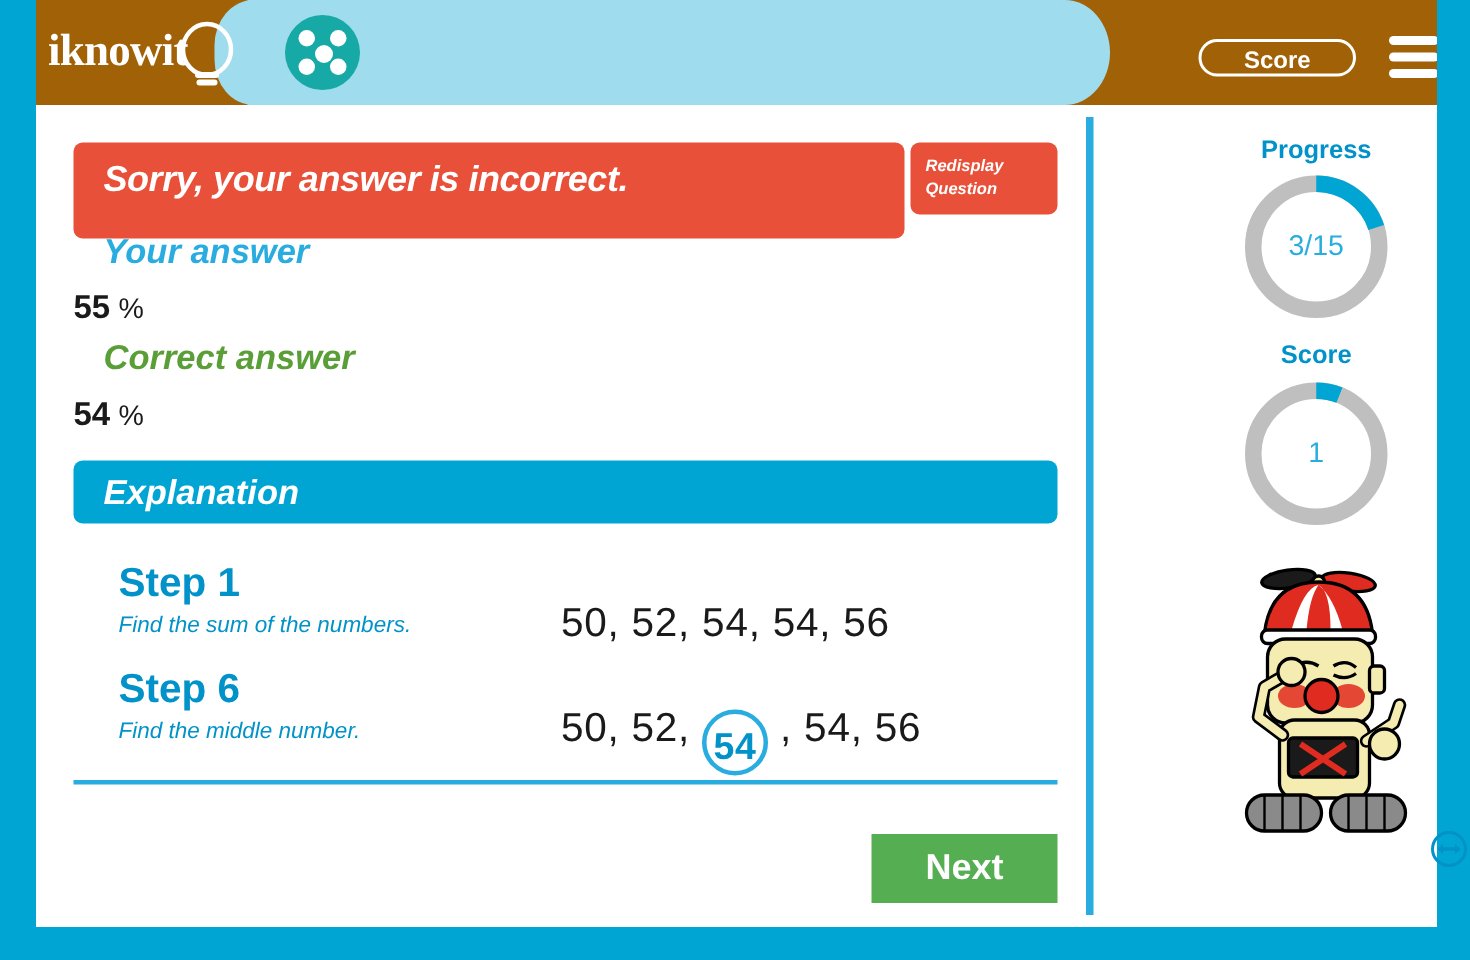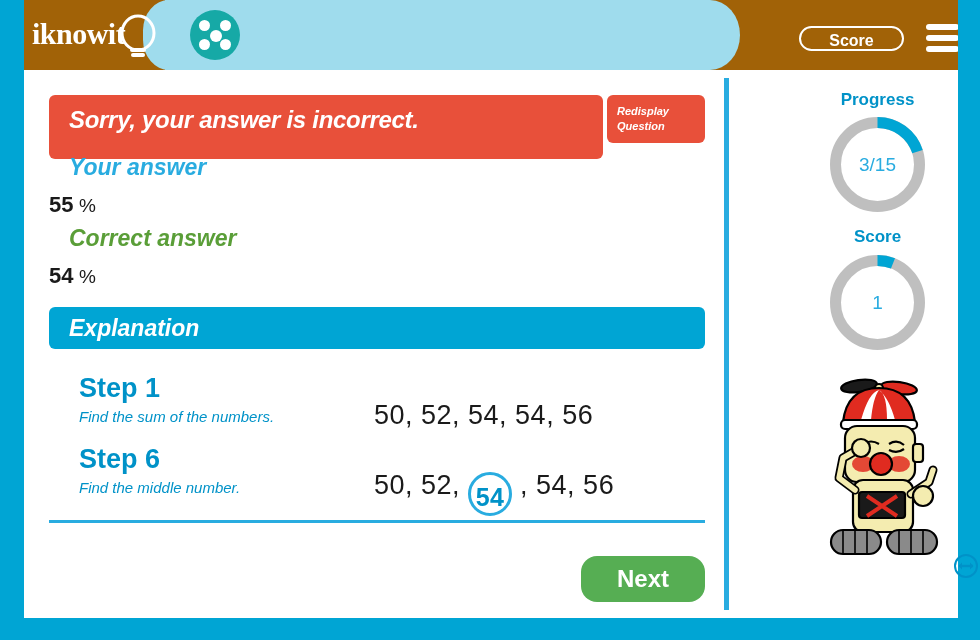--- a/index.html
+++ b/index.html
@@ -183,21 +183,21 @@
   }
 
   .conclusion {
     position:absolute; left:25px; top:468px;
     font-size:27px; color:#29ace0;
   }
   .conclusion b { font-weight:bold; color:#0092c8; }
 
   .next-btn {
     position:absolute; left:557px; top:486px; width:124px; height:46px;
-    background:#56ae53; border-radius:16px; cursor:pointer;
+    background:#56ae53; border-radius:0; cursor:pointer;
   }
   .next-btn span {
     display:block; text-align:center; line-height:46px;
     color:#ffffff; font-size:24px; font-weight:bold;
   }
 
   
   .sidebar { position:absolute; left:739px; top:0; width:249px; height:548px; }
 
   .dial-title {

